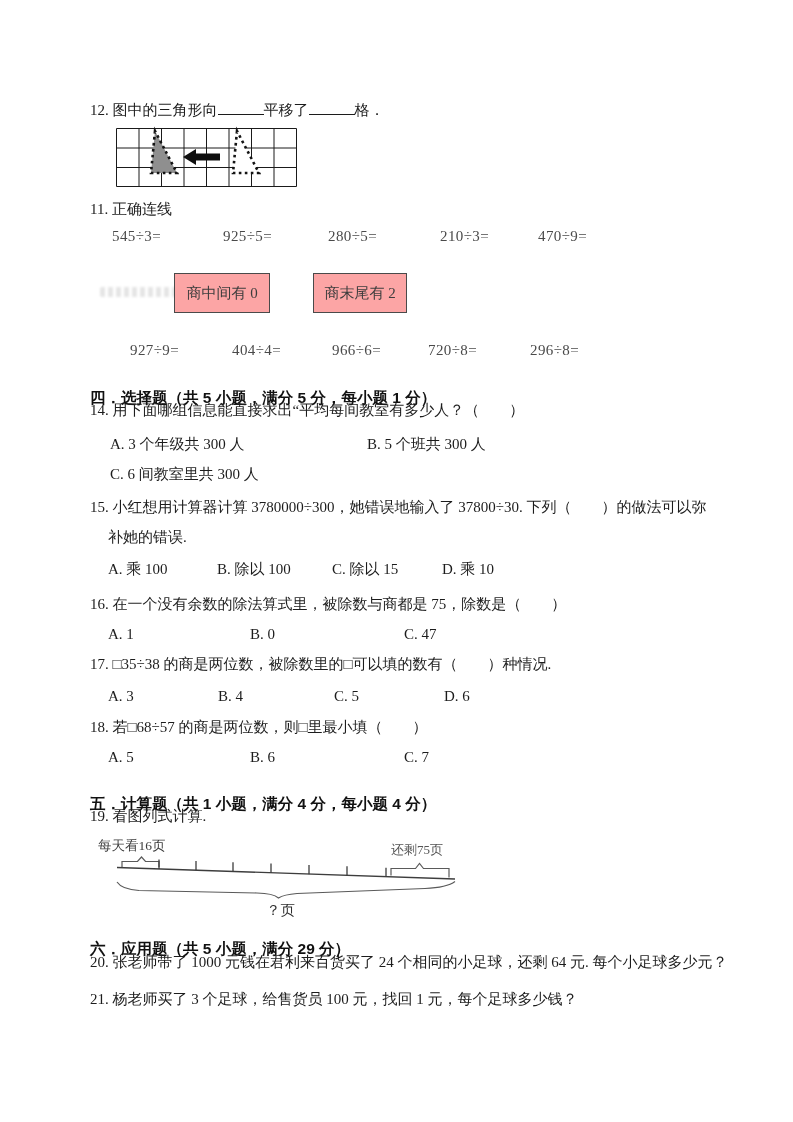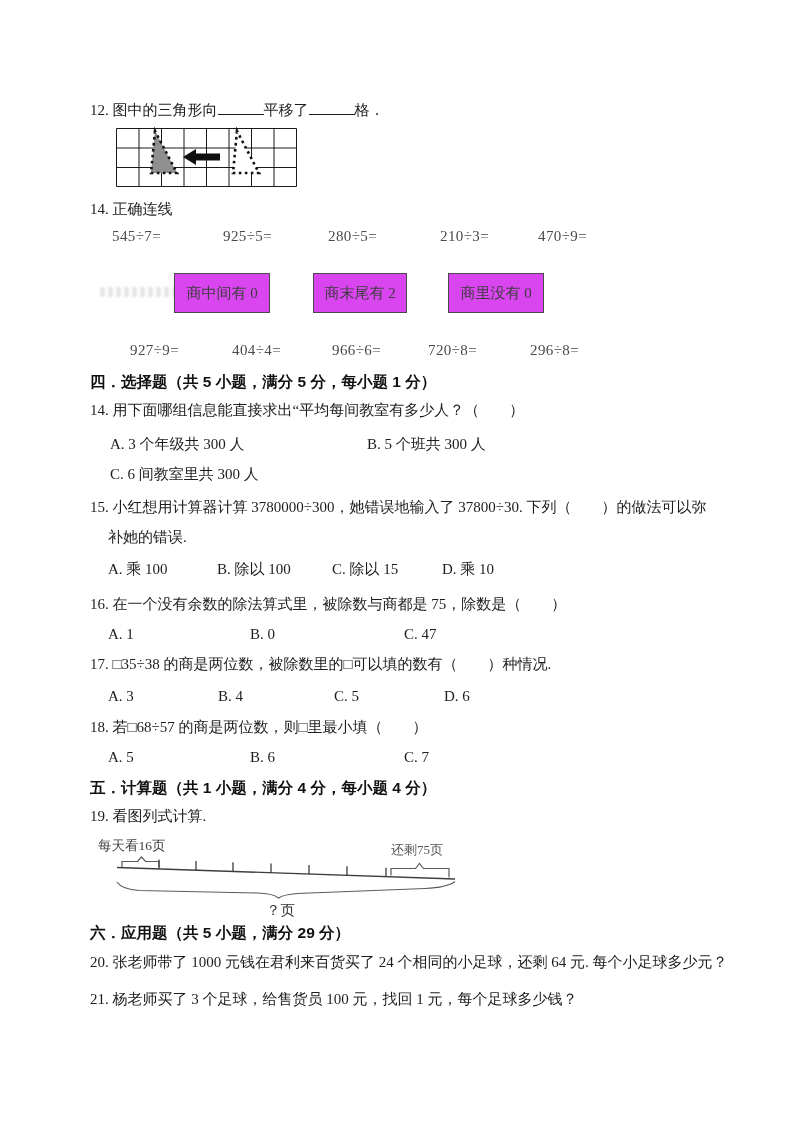--- a/index.html
+++ b/index.html
@@ -4,31 +4,31 @@
 <style>
   html,body { margin:0; padding:0; background:#ffffff; }
   .page {
     position:relative; width:793px; height:1122px; background:#ffffff;
     font-family:"Liberation Serif","DejaVu Serif",serif;
     color:#1c1c1c; overflow:hidden;
   }
   .t { position:absolute; white-space:nowrap; font-size:15px; line-height:1.25; }
   .h {
     font-family:"Liberation Sans","DejaVu Sans",sans-serif;
-    font-weight:700; font-size:15.5px; color:#111;
+    font-weight:700; font-size:15.5px; color:#111;margin-top:16px;
   }
   .eq { color:#4a4a4a; letter-spacing:0.4px; }
   .blank {
     display:inline-block; width:46px; height:14px;
     border-bottom:1.2px solid #1c1c1c; vertical-align:baseline;
   }
   .cbox {
     position:absolute; height:38px; border:1.5px solid #4a4a4a;
     display:flex; align-items:center; justify-content:center;
-    font-size:15px; color:#3d3d3d; background:#d946ef;
+    font-size:15px; color:#3d3d3d; background:#fca5a5;
   }
   .watermark {
     position:absolute; left:100px; top:287px; width:84px; height:10px;
     opacity:0.22; filter:blur(1px); border-radius:2px;
     background:repeating-linear-gradient(90deg,#8d8d8d 0 5px,transparent 5px 8px);
   }
   svg { position:absolute; overflow:visible; }
   svg text { font-family:"Liberation Serif","DejaVu Serif",serif; }
 </style>
 </head>
@@ -40,33 +40,32 @@
     <span>12. 图中的三角形向</span><span class="blank"></span><span>平移了</span><span class="blank"></span><span>格．</span>
   </div>
 
   <svg style="left:116px;top:128px" width="181" height="59" viewBox="0 0 181 59">
     <path d="M0.5 0.5 V58.5 M23 0.5 V58.5 M45.5 0.5 V58.5 M68 0.5 V58.5 M90.5 0.5 V58.5 M113 0.5 V58.5 M135.5 0.5 V58.5 M158 0.5 V58.5 M180.5 0.5 V58.5 M0.5 0.5 H180.5 M0.5 20 H180.5 M0.5 39.5 H180.5 M0.5 58.5 H180.5" stroke="#1a1a1a" stroke-width="1" fill="none"></path>
     <polygon points="39,3 35,45 61,45" fill="#8f8f8f" stroke="#141414" stroke-width="2.6" stroke-dasharray="2.6 3.4"></polygon>
     <polygon points="121,3 117,45 143,45" fill="#ffffff" stroke="#141414" stroke-width="2.6" stroke-dasharray="2.6 3.4"></polygon>
     <polygon points="67,29 80,21 80,25.5 104,25.5 104,32.5 80,32.5 80,37" fill="#0f0f0f"></polygon>
   </svg>
 
-  <div class="t" style="left:90px;top:200px">14. 正确连线</div>
+  <div class="t" style="left:90px;top:200px">11. 正确连线</div>
 
-  <span class="t eq" style="left:112px;top:227px">545÷7=</span>
+  <span class="t eq" style="left:112px;top:227px">545÷3=</span>
   <span class="t eq" style="left:223px;top:227px">925÷5=</span>
   <span class="t eq" style="left:328px;top:227px">280÷5=</span>
   <span class="t eq" style="left:440px;top:227px">210÷3=</span>
   <span class="t eq" style="left:538px;top:227px">470÷9=</span>
 
   <div class="watermark"></div>
 
   <div class="cbox" style="left:174px;top:273px;width:94px">商中间有 0</div>
   <div class="cbox" style="left:313px;top:273px;width:92px">商末尾有 2</div>
-  <div class="cbox" style="left:448px;top:273px;width:94px">商里没有 0</div>
 
   <span class="t eq" style="left:130px;top:341px">927÷9=</span>
   <span class="t eq" style="left:232px;top:341px">404÷4=</span>
   <span class="t eq" style="left:332px;top:341px">966÷6=</span>
   <span class="t eq" style="left:428px;top:341px">720÷8=</span>
   <span class="t eq" style="left:530px;top:341px">296÷8=</span>
 
   <div class="t h" style="left:90px;top:372px">四．选择题（共 5 小题，满分 5 分，每小题 1 分）</div>
 
   <div class="t" style="left:90px;top:401px">14. 用下面哪组信息能直接求出“平均每间教室有多少人？（　　）</div>

